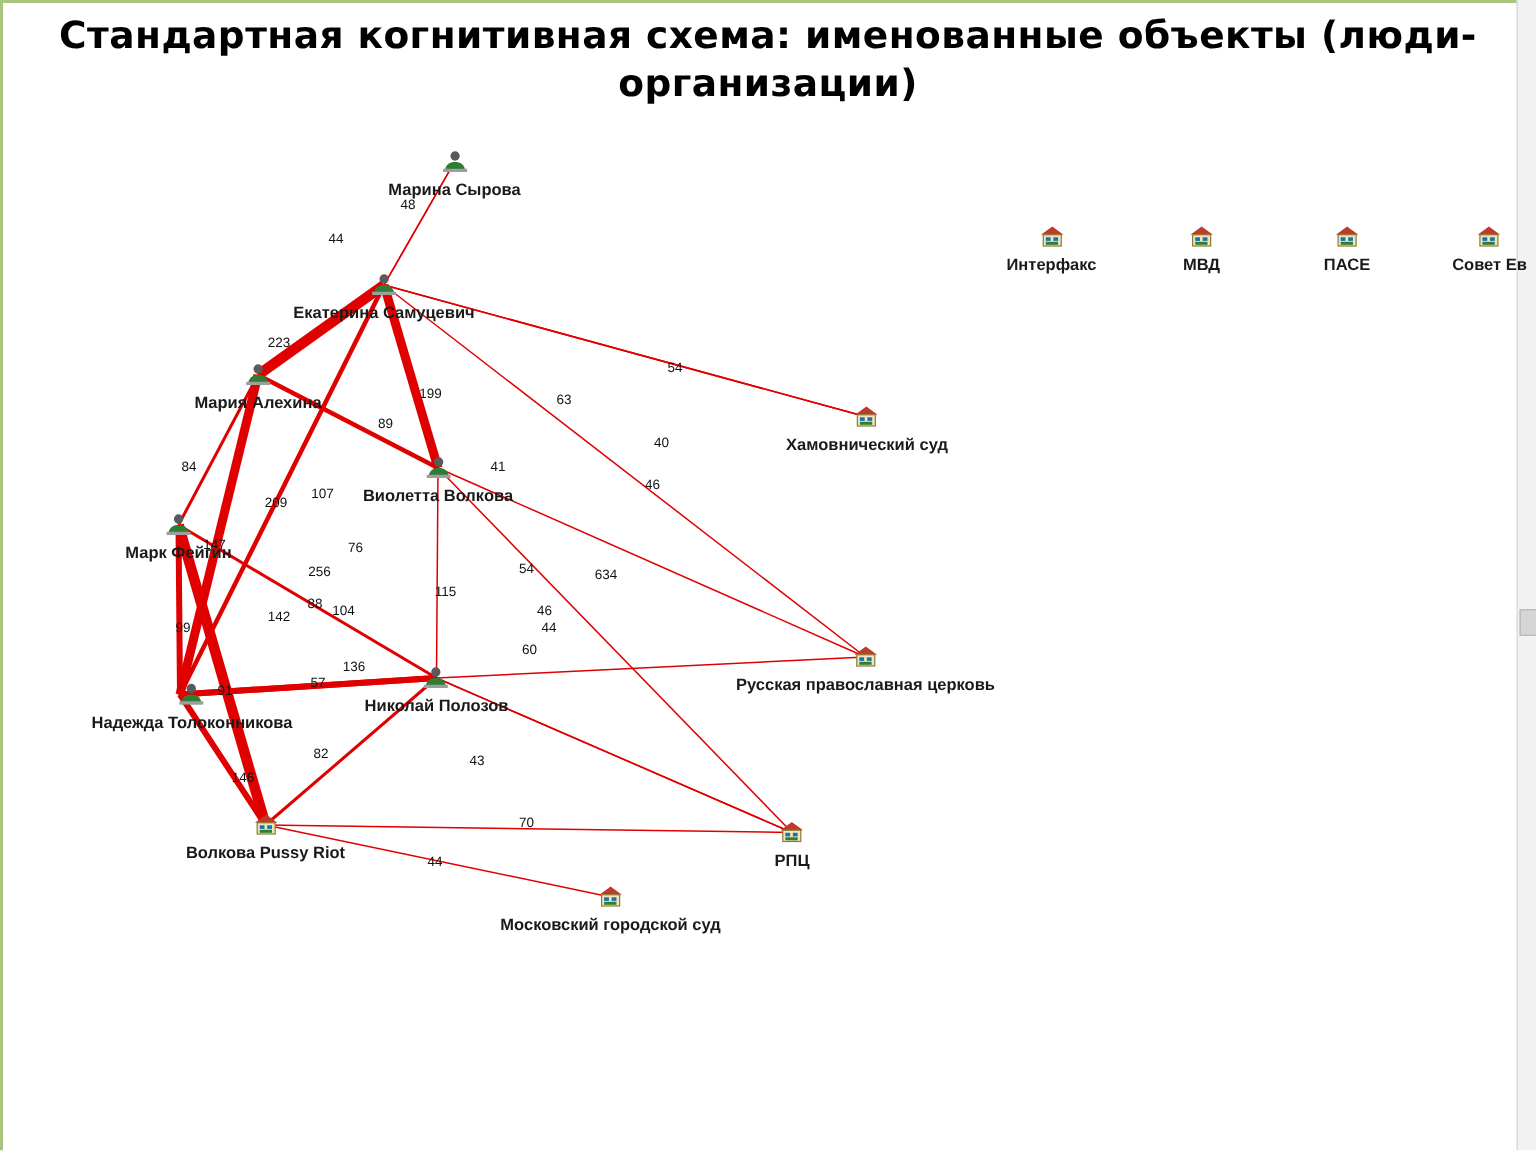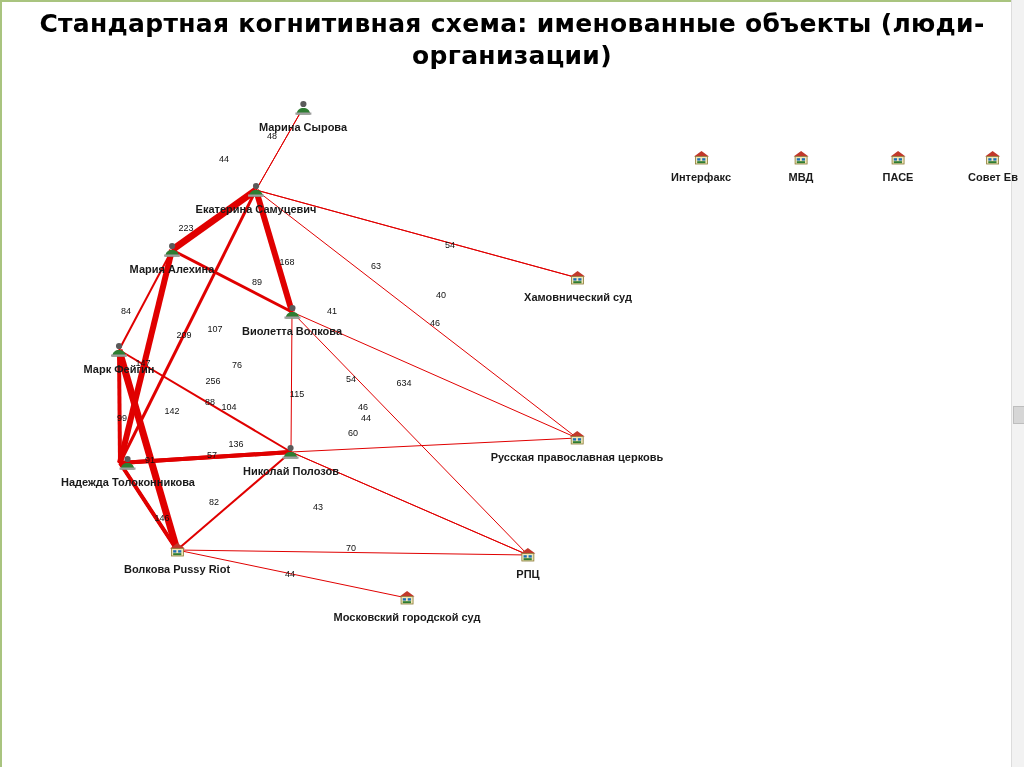--- a/index.html
+++ b/index.html
@@ -257,41 +257,41 @@
               <rect x="2.5" y="6.5" width="12" height="7.5" fill="#f2e6b8" stroke="#8a7a35" stroke-width="0.8"></rect>
               <rect x="4.2" y="8.2" width="3.2" height="2.4" fill="#1a6fb5"></rect>
               <rect x="9.2" y="8.2" width="3.2" height="2.4" fill="#1a6fb5"></rect>
               <rect x="4.2" y="11.2" width="8.2" height="2" fill="#2e7d32"></rect>
             </svg></span><span class="label">Совет Ев</span></div>
       </div>
     <div id="edge-labels-layer">
         <span class="edge-label" style="left: 272px; top: 54px;">48</span>
         <span class="edge-label" style="left: 224px; top: 77px;">44</span>
         <span class="edge-label" style="left: 186px; top: 146px;">223</span>
-        <span class="edge-label" style="left: 287px; top: 180px;">168</span>
+        <span class="edge-label" style="left: 287px; top: 180px;">199</span>
         <span class="edge-label" style="left: 257px; top: 200px;">89</span>
         <span class="edge-label" style="left: 450px; top: 163px;">54</span>
         <span class="edge-label" style="left: 376px; top: 184px;">63</span>
         <span class="edge-label" style="left: 441px; top: 213px;">40</span>
         <span class="edge-label" style="left: 332px; top: 229px;">41</span>
         <span class="edge-label" style="left: 126px; top: 229px;">84</span>
         <span class="edge-label" style="left: 184px; top: 253px;">209</span>
         <span class="edge-label" style="left: 215px; top: 247px;">107</span>
         <span class="edge-label" style="left: 435px; top: 241px;">46</span>
         <span class="edge-label" style="left: 143px; top: 281px;">147</span>
         <span class="edge-label" style="left: 237px; top: 283px;">76</span>
         <span class="edge-label" style="left: 213px; top: 299px;">256</span>
         <span class="edge-label" style="left: 351px; top: 297px;">54</span>
         <span class="edge-label" style="left: 404px; top: 301px;">634</span>
         <span class="edge-label" style="left: 210px; top: 320px;">88</span>
         <span class="edge-label" style="left: 297px; top: 312px;">115</span>
         <span class="edge-label" style="left: 363px; top: 325px;">46</span>
         <span class="edge-label" style="left: 366px; top: 336px;">44</span>
         <span class="edge-label" style="left: 122px; top: 336px;">99</span>
-        <span class="edge-label" style="left: 172px; top: 329px;">142</span>
+        <span class="edge-label" style="left: 186px; top: 329px;">142</span>
         <span class="edge-label" style="left: 229px; top: 325px;">104</span>
         <span class="edge-label" style="left: 353px; top: 351px;">60</span>
         <span class="edge-label" style="left: 236px; top: 362px;">136</span>
         <span class="edge-label" style="left: 150px; top: 378px;">91</span>
         <span class="edge-label" style="left: 212px; top: 373px;">57</span>
         <span class="edge-label" style="left: 318px; top: 425px;">43</span>
         <span class="edge-label" style="left: 162px; top: 436px;">146</span>
         <span class="edge-label" style="left: 214px; top: 420px;">82</span>
         <span class="edge-label" style="left: 351px; top: 466px;">70</span>
         <span class="edge-label" style="left: 290px; top: 492px;">44</span>

